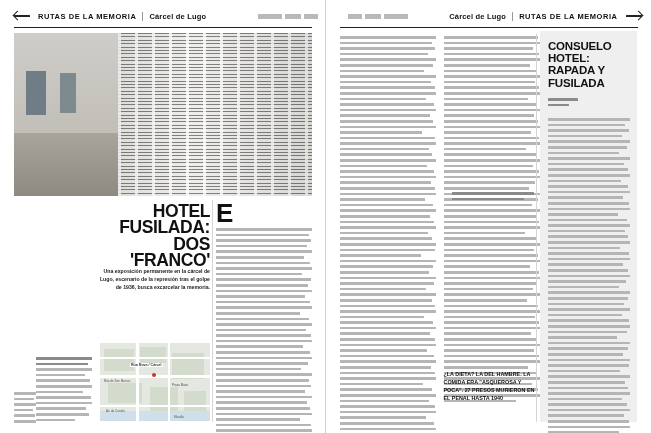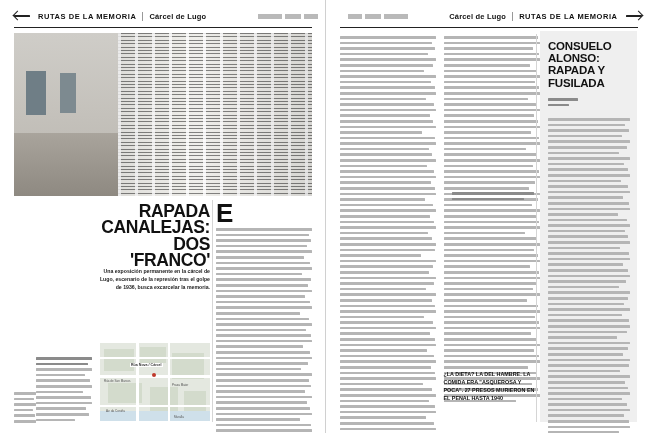--- a/index.html
+++ b/index.html
@@ -87,21 +87,21 @@
       <div style="position:absolute;left:12px;top:38px;width:20px;height:44px;background:#6f7e86;"></div>
       <div style="position:absolute;left:46px;top:40px;width:16px;height:40px;background:#7d8a90;"></div>
       <div style="position:absolute;left:104px;top:0;width:194px;height:163px;background:#efeeea;"></div>
       <div style="position:absolute;left:104px;top:0;width:194px;height:163px;
            background:repeating-linear-gradient(180deg,rgba(40,40,40,.55) 0px,rgba(40,40,40,.55) 1px,rgba(255,255,255,0) 1px,rgba(255,255,255,0) 3.4px);"></div>
       <div style="position:absolute;left:104px;top:0;width:194px;height:163px;
            background:repeating-linear-gradient(90deg,rgba(255,255,255,.85) 0px,rgba(255,255,255,.85) 3px,rgba(255,255,255,0) 3px,rgba(255,255,255,0) 17px);"></div>
       <div style="position:absolute;left:104px;top:0;width:194px;height:163px;background:linear-gradient(90deg,rgba(0,0,0,.07),rgba(0,0,0,0) 40%,rgba(0,0,0,.10));"></div>
     </div>
 
-    <div class="headline hl-hotel" style="left:98px;top:203px;width:112px;">RAPADA CANALEJAS: DOS 'FRANCO'</div>
+    <div class="headline hl-hotel" style="left:98px;top:203px;width:112px;">HOTEL FUSILADA: DOS 'FRANCO'</div>
     <div class="deck" style="left:98px;top:267px;width:112px;">Una exposición permanente en la cárcel de Lugo, escenario de la represión tras el golpe de 1936, busca excarcelar la memoria.</div>
 
     <div class="dropcap" style="left:216px;top:200px;">E</div>
 
     <div class="col" style="left:216px;top:228px;width:96px;">
       <div class="ln" style="width:100%"></div>
         <div class="ln" style="width:97%"></div>
         <div class="ln" style="width:99%"></div>
       <div class="ln" style="width:95%"></div>
         <div class="ln" style="width:100%"></div>
@@ -366,21 +366,21 @@
         <div class="ln dk" style="width:86%"></div>
     </div>
 
     <div class="panel" style="left:218px;top:30px;width:0;height:0;"></div>
     <div class="panel" style="left:216px;top:30px;width:0;height:0;"></div>
 
     <div class="panel" style="left:0;top:0;width:0;height:0;"></div>
   </div>
 
   <div class="panel" style="left:540px;top:31px;width:97px;height:391px;"></div>
-  <div class="panel-title" style="left:548px;top:40px;width:84px;">CONSUELO ALONSO: RAPADA Y FUSILADA</div>
+  <div class="panel-title" style="left:548px;top:40px;width:84px;">CONSUELO HOTEL: RAPADA Y FUSILADA</div>
   <div class="col" style="left:548px;top:98px;width:30px;">
     <div class="ln dk" style="width:100%"></div>
       <div class="ln dk" style="width:70%"></div>
   </div>
   <div class="col" style="left:548px;top:118px;width:82px;">
     <div class="ln" style="width:100%"></div>
       <div class="ln" style="width:94%"></div>
       <div class="ln" style="width:99%"></div>
     <div class="ln" style="width:90%"></div>
       <div class="ln" style="width:100%"></div>

